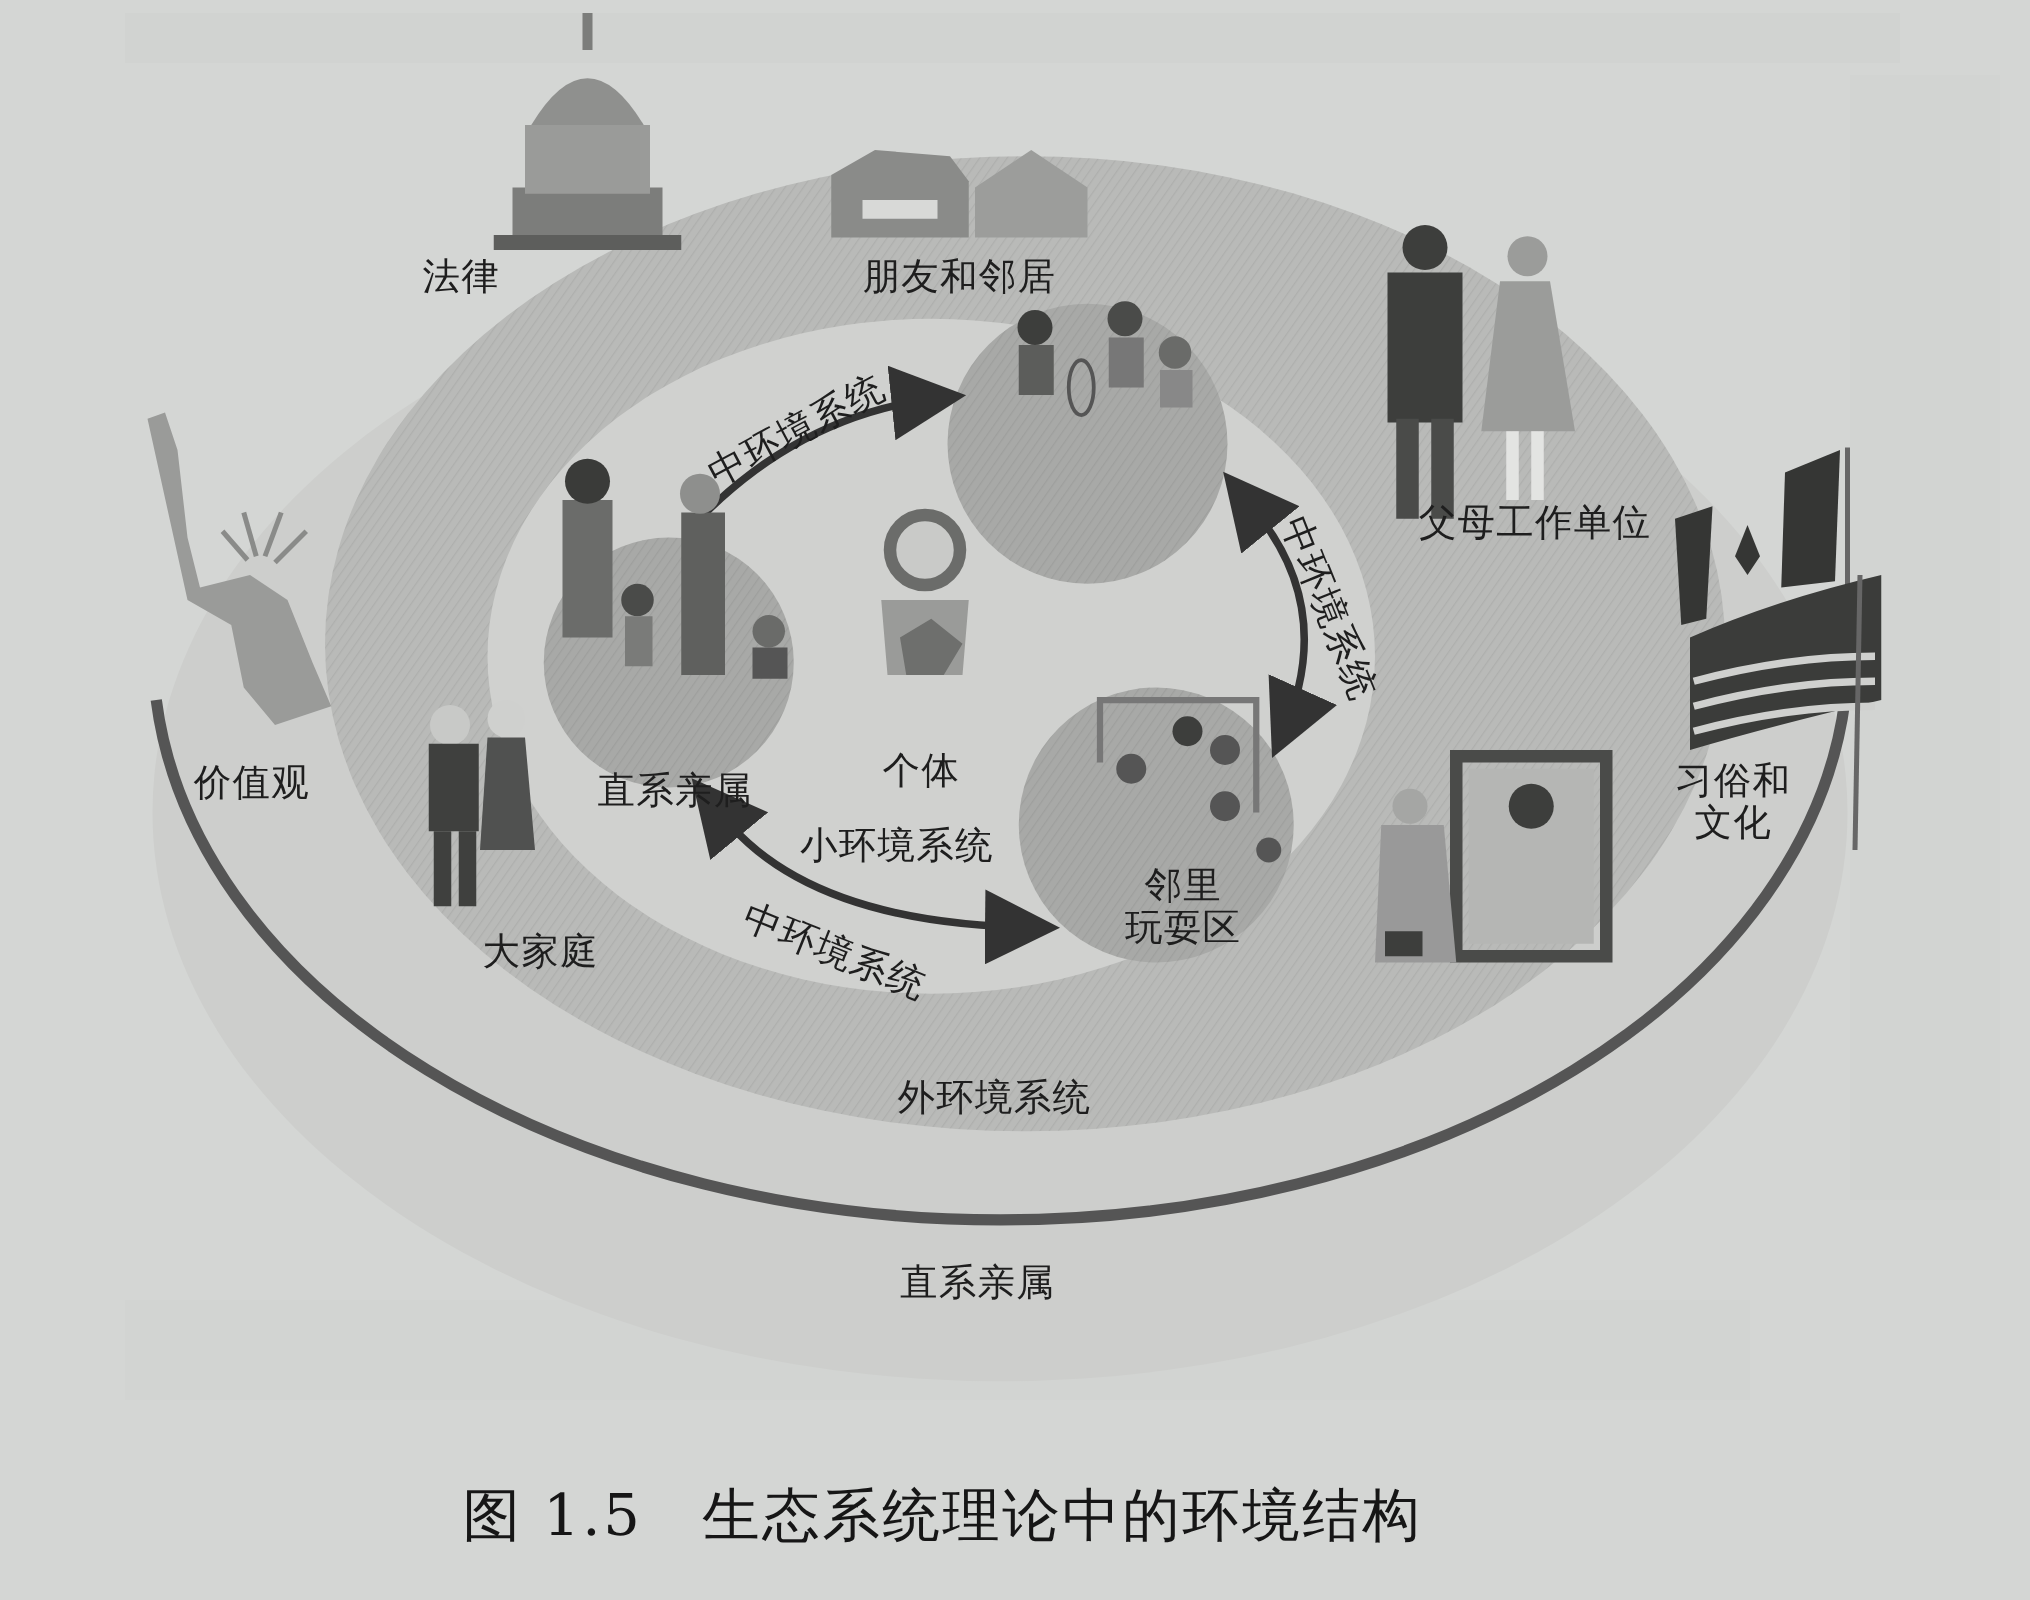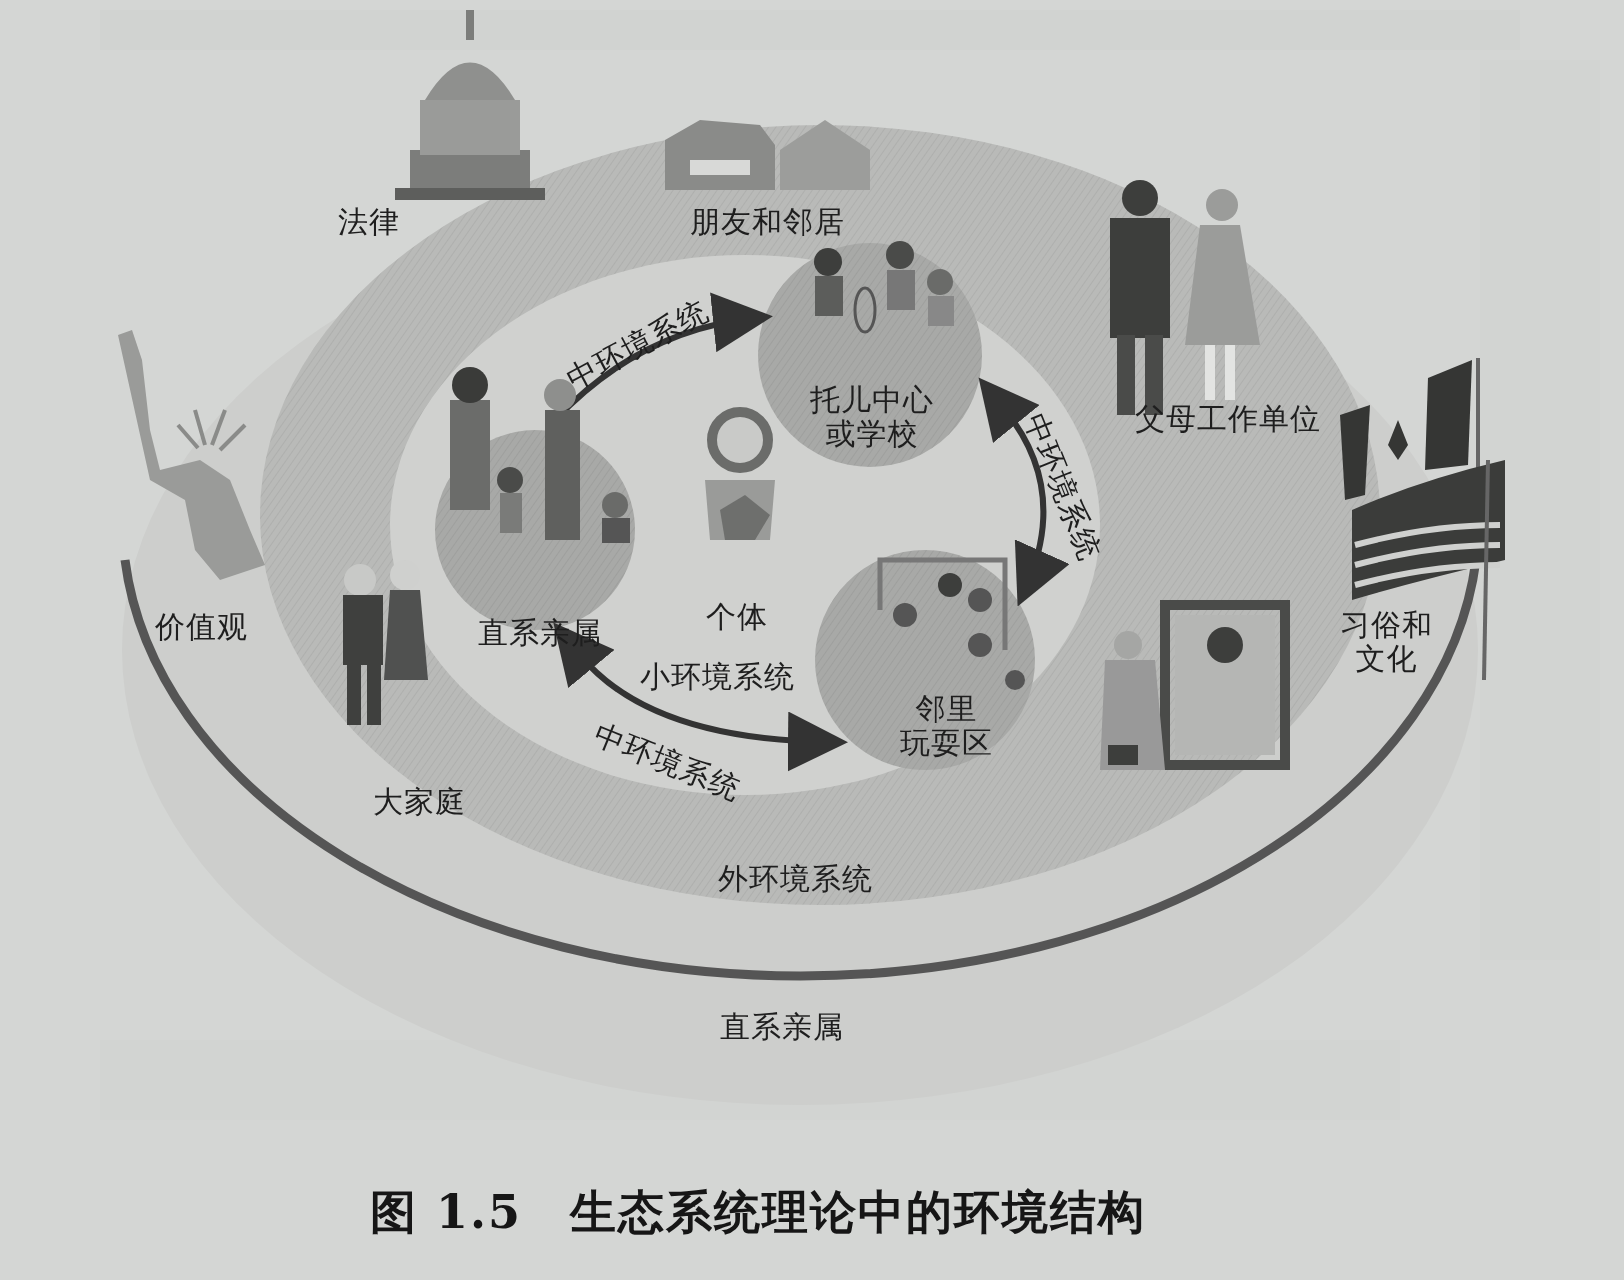--- a/index.html
+++ b/index.html
@@ -10,21 +10,21 @@
       position: relative;
     }
     .page { position: absolute; inset: 0; }
     svg.diagram { position: absolute; left: 0; top: 0; width: 1624px; height: 1280px; }
     .label {
       position: absolute; color: #1e1e1e; font-size: 30px; line-height: 1.12;
       text-align: center; white-space: nowrap; letter-spacing: 1px;
     }
     .label.rot { transform-origin: center center; }
     .caption {
-      position: absolute; left: 370px; top: 1182px; font-size: 46px; font-weight: bold;
+      position: absolute; left: 370px; top: 1182px; font-size: 46px; font-weight: normal;
       color: #161616; letter-spacing: 2px; font-family: "DejaVu Serif", "Liberation Serif", serif;
       white-space: nowrap;
     }
     .caption .num { margin-right: 48px; }
   </style>
 </head>
 <body>
 
 <div class="page">
 
@@ -185,36 +185,32 @@
   <div class="label" style="left:338px;top:205px;text-align:center;">法律</div>
   <div class="label" style="left:690px;top:205px;">朋友和邻居</div>
   <div class="label" style="left:155px;top:610px;">价值观</div>
   <div class="label" style="left:1135px;top:402px;text-align:right;">父母工作单位</div>
 
   <div class="label" style="left:1340px;top:608px;">
     <div>习俗和</div>
     <div>文化</div>
   </div>
 
-  <div class="label" style="left:810px;top:383px;">
-    <div>托儿中心</div>
-    <div>或学校</div>
-  </div>
 
   <div class="label" style="left:478px;top:575px;margin-top:41px;">直系亲属</div>
 
   <div class="label" style="left:706px;top:600px;">个体</div>
   <div class="label" style="left:640px;top:660px;">小环境系统</div>
 
   <div class="label" style="left:900px;top:692px;">
     <div>邻里</div>
     <div>玩耍区</div>
   </div>
 
-  <div class="label" style="left:373px;top:745px;margin-top:40px;">大家庭</div>
+  <div class="label" style="left:386px;top:745px;">大家庭</div>
 
 
   <div class="label" style="left:718px;top:862px;">外环境系统</div>
   <div class="label" style="left:720px;top:1010px;">直系亲属</div>
 
   <div class="label rot" style="left:560px;top:328px;transform:rotate(-28deg);">中环境系统</div>
   <div class="label rot" style="left:985px;top:470px;transform:rotate(68deg);">中环境系统</div>
   <div class="label rot" style="left:590px;top:745px;transform:rotate(22deg);">中环境系统</div>
 
   <div class="caption">

